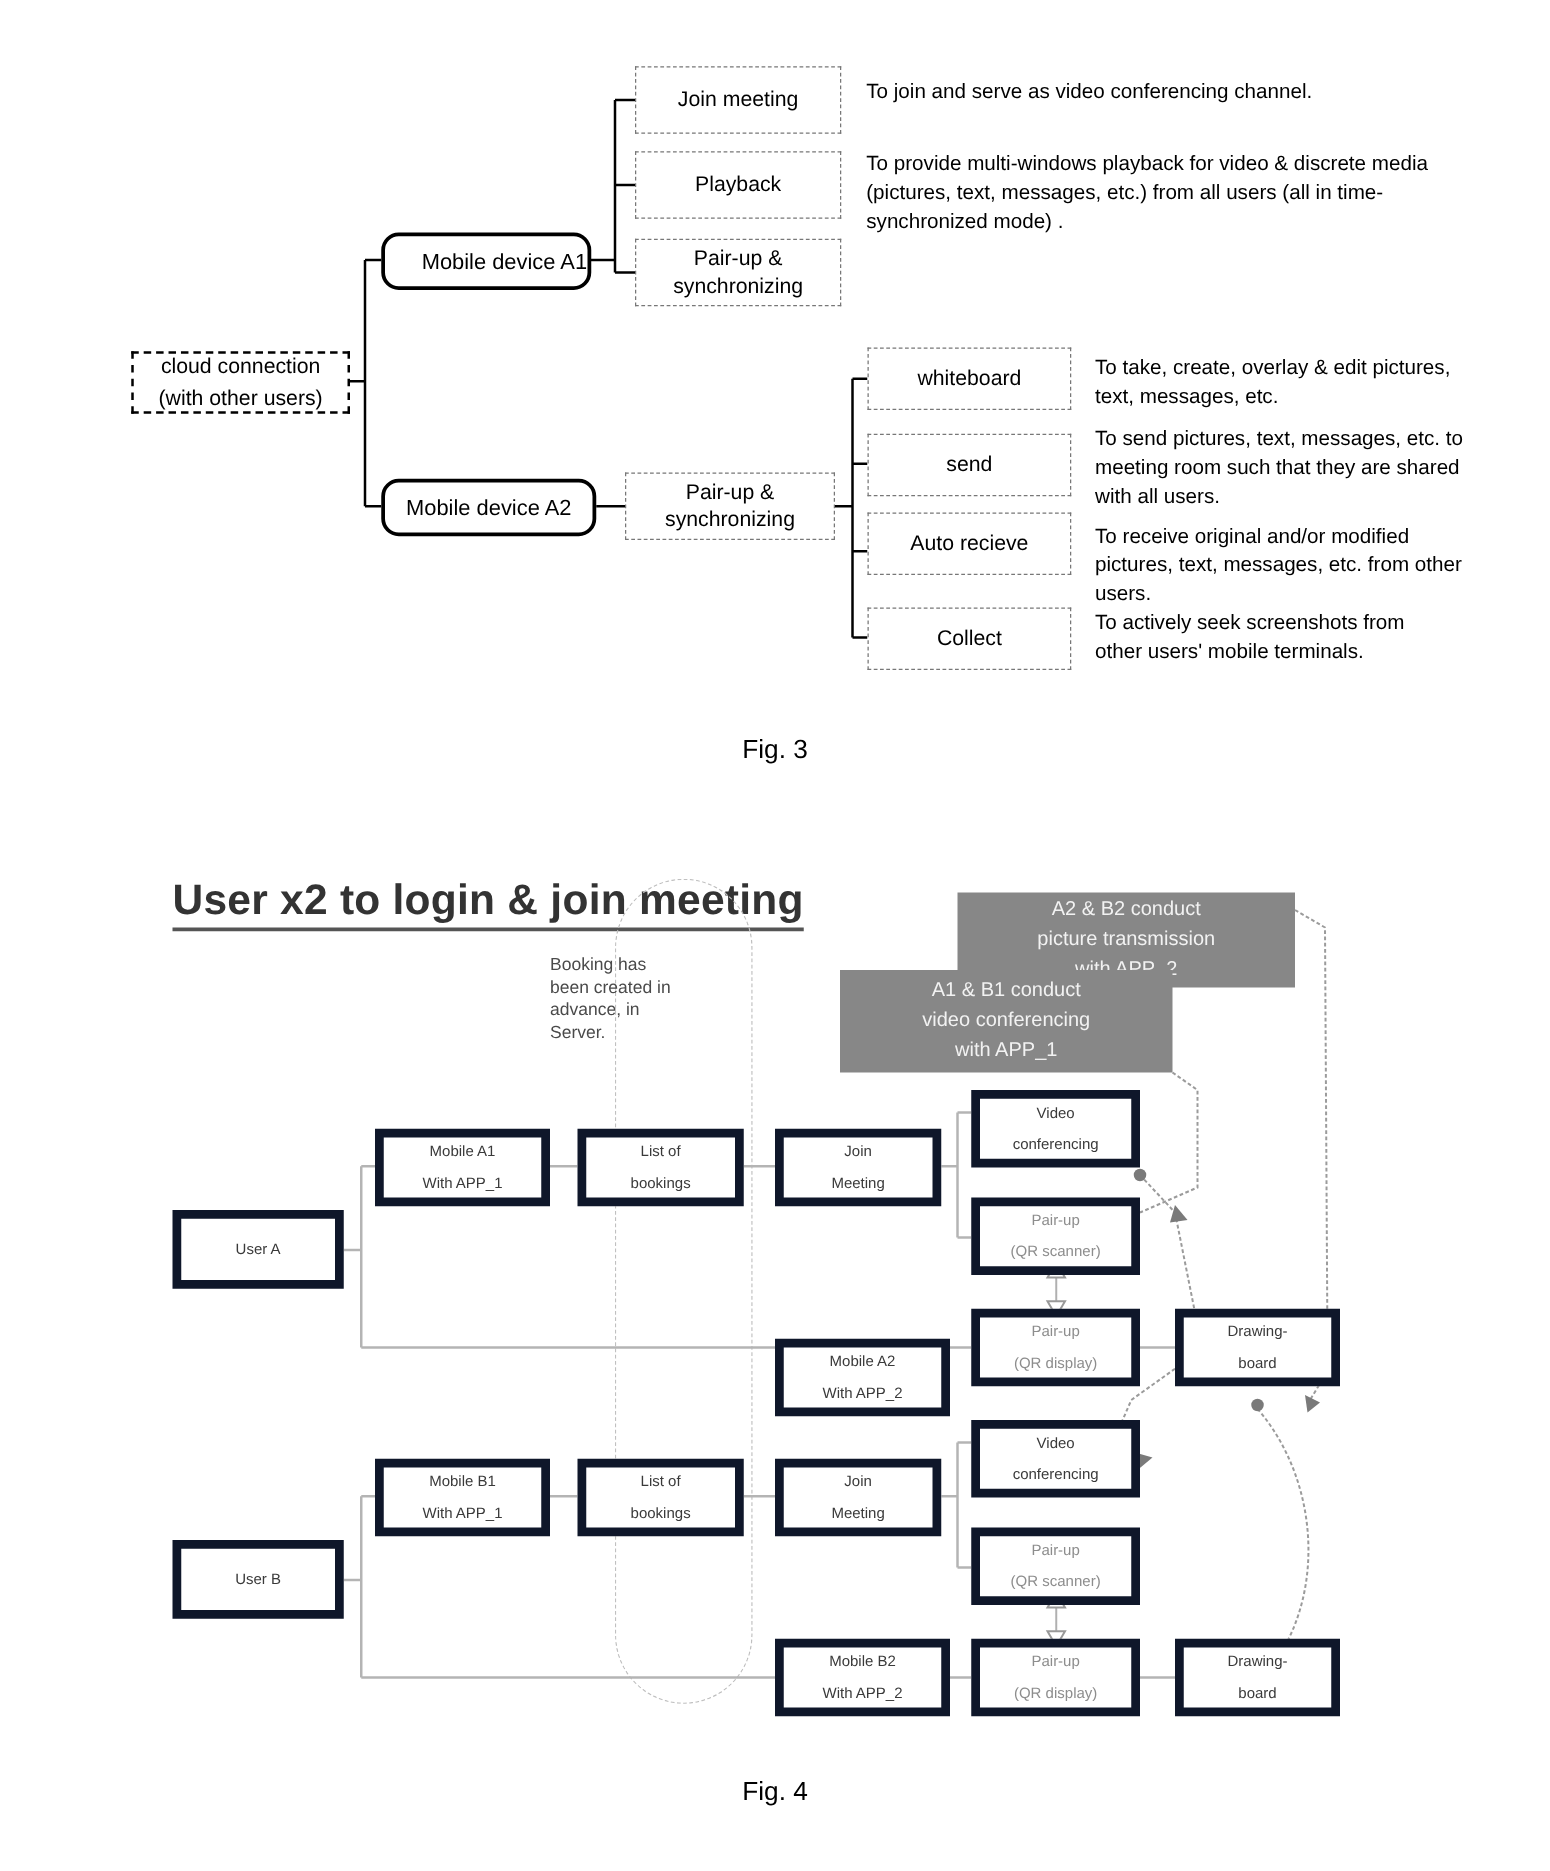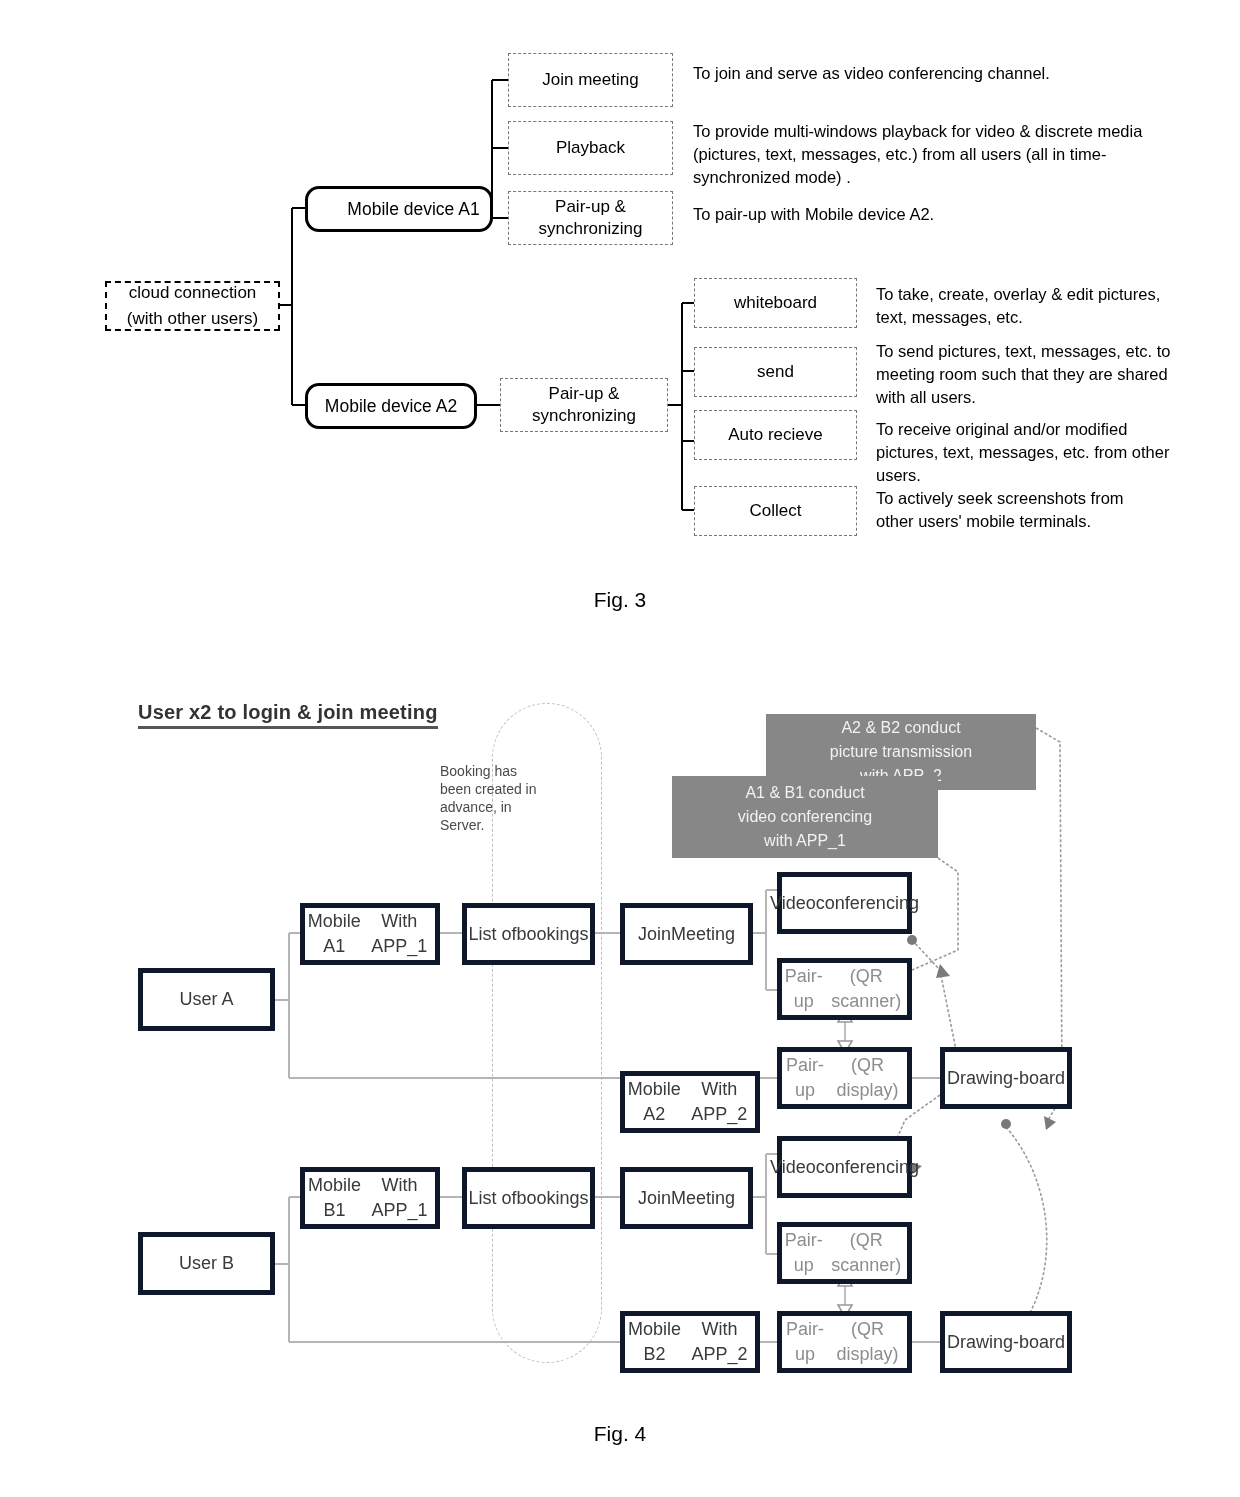--- a/index.html
+++ b/index.html
@@ -59,36 +59,36 @@
   .fig-caption {
     font-size: 21px;
     text-align: center;
     color: #000;
   }
 
   
   #fig4 { position: absolute; left: 0; top: 650px; width: 1240px; height: 847px; }
 
   .f4-title {
-    font-size: 20px;
+    font-size: 34px;
     font-weight: bold;
     color: #333;
     letter-spacing: 0.2px;
     border-bottom: 3px solid #555;
     display: inline-block;
     padding-bottom: 2px;
     white-space: nowrap;
   }
   .f4-box {
-    border: 5px solid #0f172a;
+    border: 7px solid #0f172a;
     background: #fff;
     color: #555;
-    font-size: 18px;
+    font-size: 12px;
     line-height: 25px;
-    flex-direction: row;
+    flex-direction: column;
   }
   .f4-box.dark { color: #3a3a3a; }
   .f4-box.pale { color: #8d8d8d; }
   .f4-gray {
     background: #878787;
     color: #f2f2f2;
     font-size: 16px;
     line-height: 24px;
     flex-direction: column;
     border: none;
@@ -137,21 +137,21 @@
       <path d="M682,441 L694,441"></path>
       <path d="M682,510 L694,510"></path>
     </g>
   </svg>
 
   <div class="abs ctr f3-cloud" style="left:105px; top:281px; width:175px; height:50px;">
     <span>cloud connection</span>
     <span>(with other users)</span>
   </div>
 
-  <div class="abs ctr f3-roundbox" style="left:305px; top:186px; width:188px; height:46px;padding-left:29px;">
+  <div class="abs ctr f3-roundbox" style="left:305px; top:186px; width:168px; height:46px;padding-left:29px;">
     <span>Mobile device A1</span>
   </div>
 
   <div class="abs ctr f3-roundbox" style="left:305px; top:383px; width:172px; height:46px;">
     <span>Mobile device A2</span>
   </div>
 
   <div class="abs f3-desc" style="left:693px; top:62px; width:500px;">To join and serve as video conferencing channel.</div>
   <div class="abs ctr f3-dashbox" style="left:508px; top:53px; width:165px; height:54px;">
     <span>Join meeting</span>
@@ -159,21 +159,20 @@
 
   <div class="abs ctr f3-dashbox" style="left:508px; top:121px; width:165px; height:54px;">
     <span>Playback</span>
   </div>
   <div class="abs f3-desc" style="left:693px; top:120px; width:490px;">To provide multi-windows playback for video &amp; discrete media (pictures, text, messages, etc.) from all users (all in time-synchronized mode) .</div>
 
   <div class="abs ctr f3-dashbox" style="left:508px; top:191px; width:165px; height:54px; flex-direction:column;">
     <span>Pair-up &amp;</span>
     <span>synchronizing</span>
   </div>
-  <div class="abs f3-desc" style="left:693px; top:203px; width:490px;">To pair-up with Mobile device A2.</div>
 
   <div class="abs ctr f3-dashbox" style="left:500px; top:378px; width:168px; height:54px; flex-direction:column;">
     <span>Pair-up &amp;</span>
     <span>synchronizing</span>
   </div>
 
   <div class="abs ctr f3-dashbox" style="left:694px; top:278px; width:163px; height:50px;">
     <span>whiteboard</span>
   </div>
   <div class="abs f3-desc" style="left:876px; top:283px; width:310px;">To take, create, overlay &amp; edit pictures, text, messages, etc.</div>

